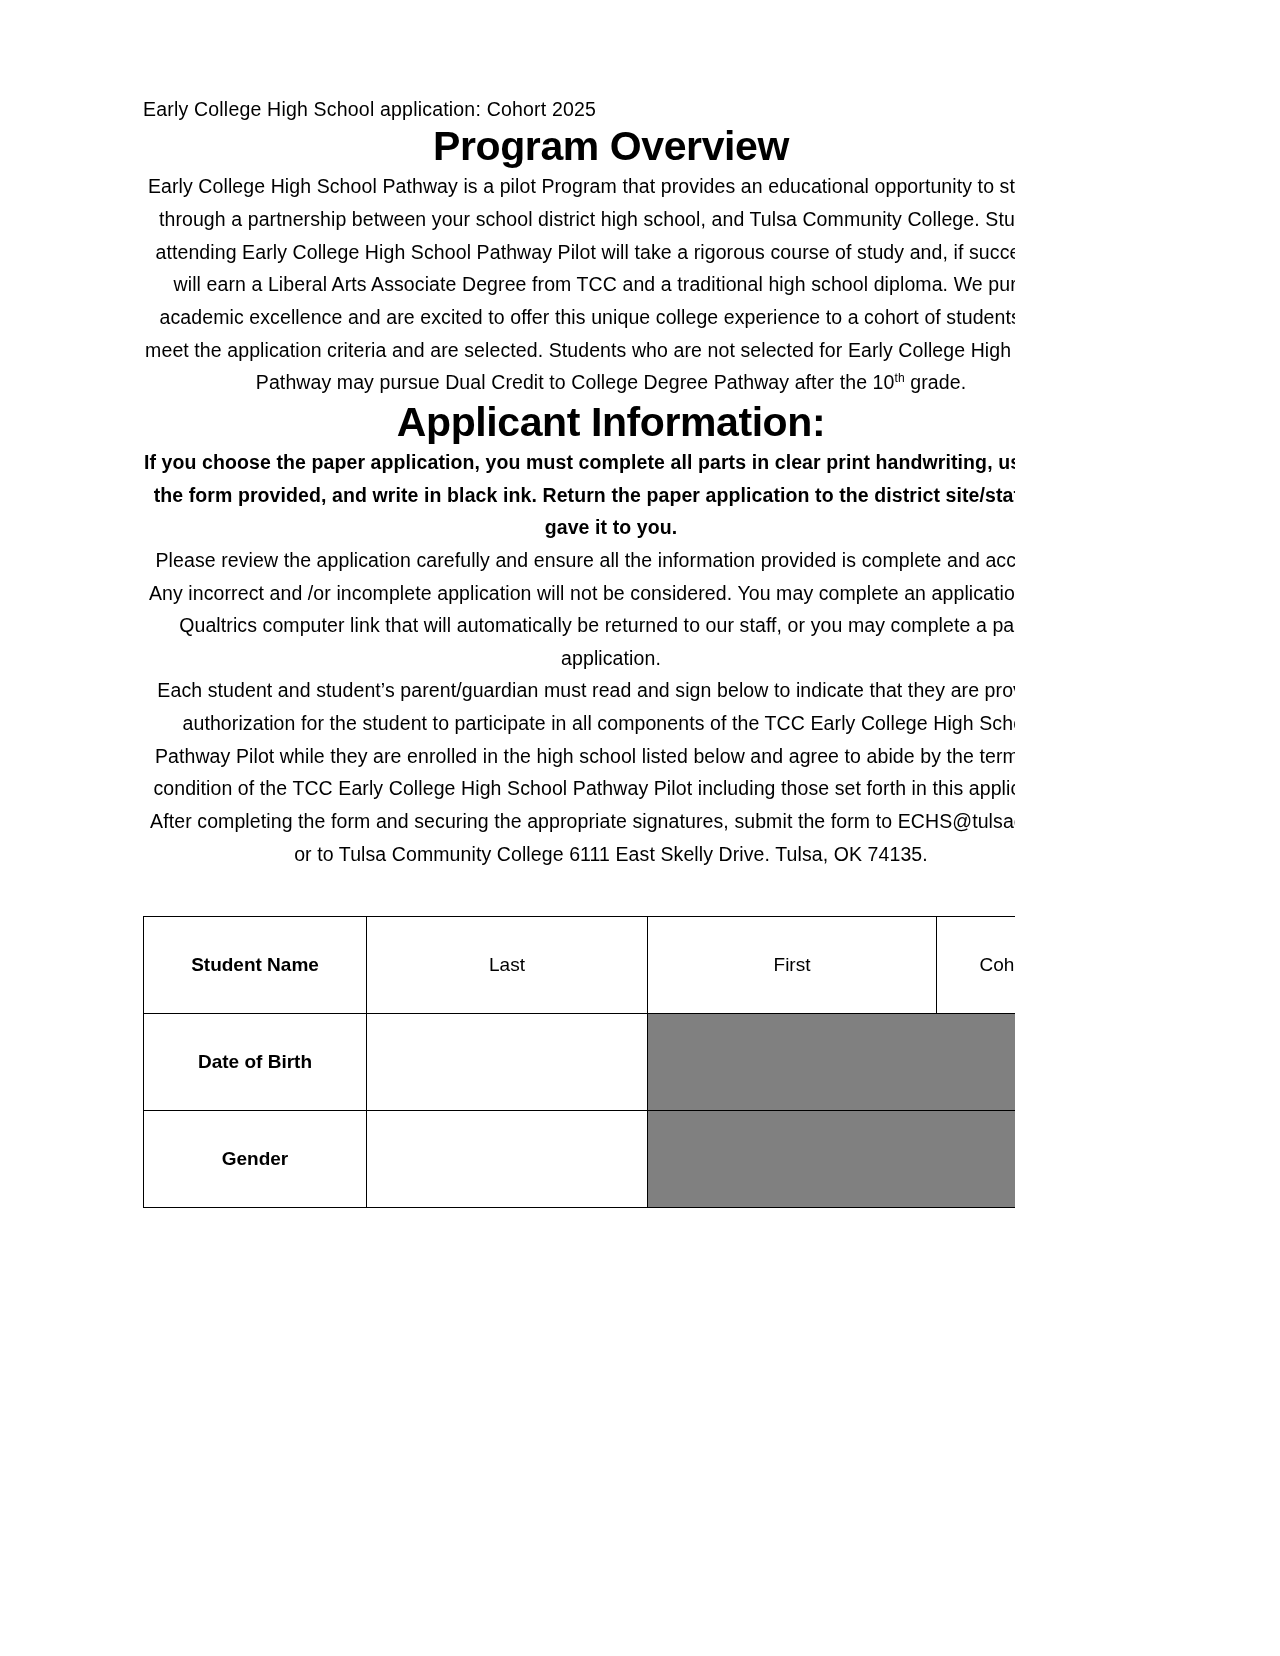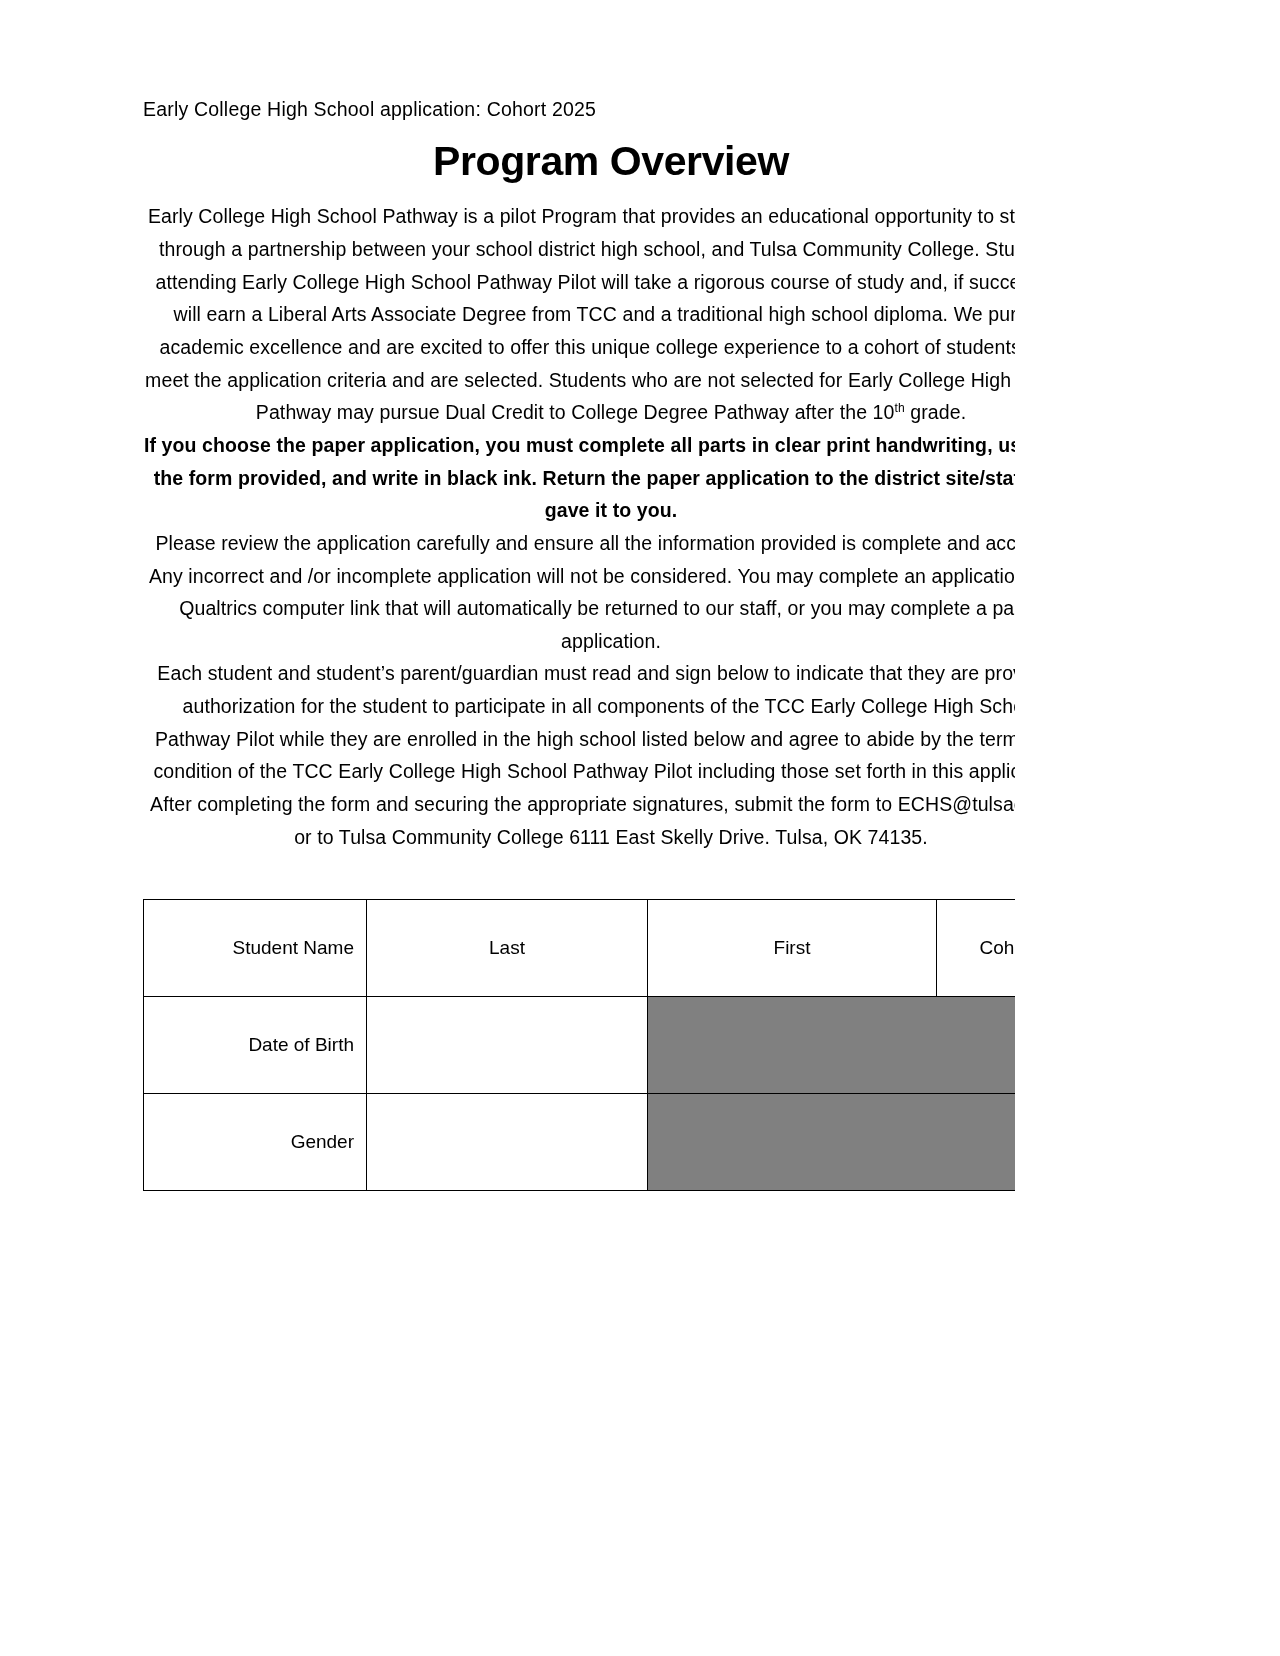--- a/index.html
+++ b/index.html
@@ -28,21 +28,21 @@
   .doc-header {
     font-size: 19.5px;
     line-height: 1.4;
     padding-top: 96px;
     letter-spacing: 0.01em;
   }
   h1.section-title {
     font-size: 41px;
     font-weight: bold;
     text-align: center;
-    margin: 15px;
+    margin: 0;
     letter-spacing: -0.01em;
   }
   .title-program {
     margin-top: 76px;
   }
   .title-applicant {
     margin-top: 83px;
   }
   p.body-text {
     font-size: 19.5px;
@@ -86,21 +86,22 @@
   td.hdr-cell {
     height: 100px;
     text-align: center;
     font-weight: bold;
     font-size: 18.5px;
     letter-spacing: 0.01em;
     vertical-align: middle;
   }
   td.row-label {
     height: 97px;
-    text-align: right;
+    text-align: center;
+    font-weight: bold;
   }
   td.col-head {
     text-align: center;
   }
   td.blank-cell {
     background: #ffffff;
   }
   td.gray-cell {
     background: #808080;
   }
@@ -114,20 +115,21 @@
 
 <div class="page">
   <div class="content">
 
     <div class="doc-header">Early College High School application: Cohort 2025</div>
 
     <h1 class="section-title title-program">Program Overview</h1>
 
     <p class="body-text para-overview"><span>Early College High School Pathway is a pilot Program that provides an educational opportunity to students through a partnership between your school district high school, and Tulsa Community College. Students attending Early College High School Pathway Pilot will take a rigorous course of study and, if successful, will earn a Liberal Arts Associate Degree from TCC and a traditional high school diploma. We pursue academic excellence and are excited to offer this unique college experience to a cohort of students who meet the application criteria and are selected. Students who are not selected for Early College High School Pathway may pursue Dual Credit to College Degree Pathway after the 10</span><sup>th</sup><span> grade.</span></p>
 
+    <h1 class="section-title title-applicant">Applicant Information:</h1>
 
     <p class="body-text para-bold">If you choose the paper application, you must complete all parts in clear print handwriting, use only the form provided, and write in black ink. Return the paper application to the district site/staff that gave it to you.</p>
 
     <p class="body-text para-review">Please review the application carefully and ensure all the information provided is complete and accurate. Any incorrect and /or incomplete application will not be considered. You may complete an application via a Qualtrics computer link that will automatically be returned to our staff, or you may complete a paper application.</p>
 
     <p class="body-text para-sign">Each student and student’s parent/guardian must read and sign below to indicate that they are providing authorization for the student to participate in all components of the TCC Early College High School Pathway Pilot while they are enrolled in the high school listed below and agree to abide by the terms and condition of the TCC Early College High School Pathway Pilot including those set forth in this application. After completing the form and securing the appropriate signatures, submit the form to ECHS@tulsacc.edu or to Tulsa Community College 6111 East Skelly Drive. Tulsa, OK 74135.</p>
 
     <table class="form-table">
       <colgroup>
         <col class="c1">

